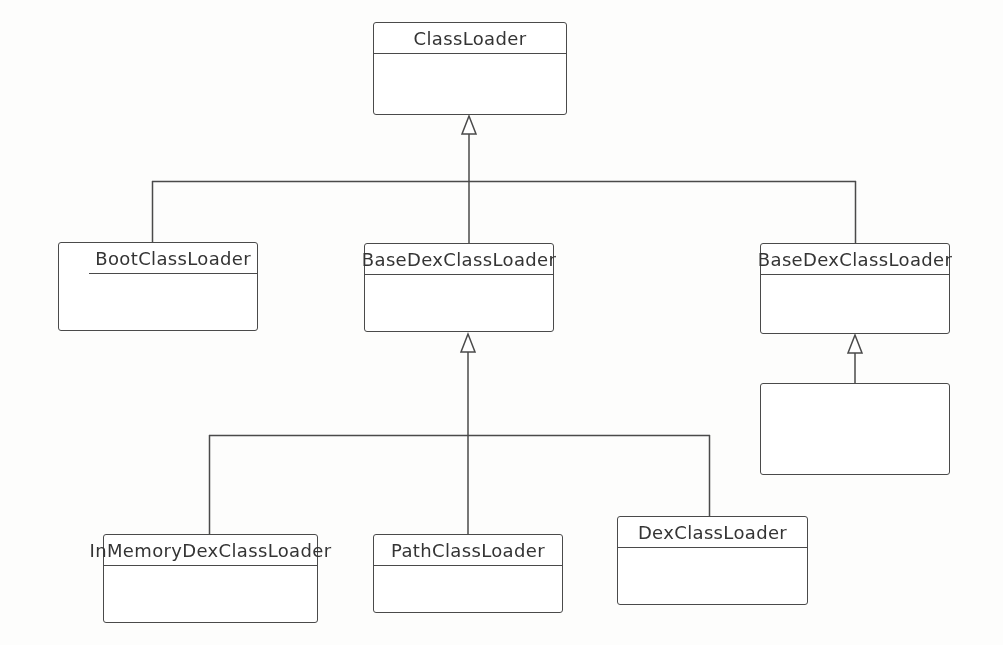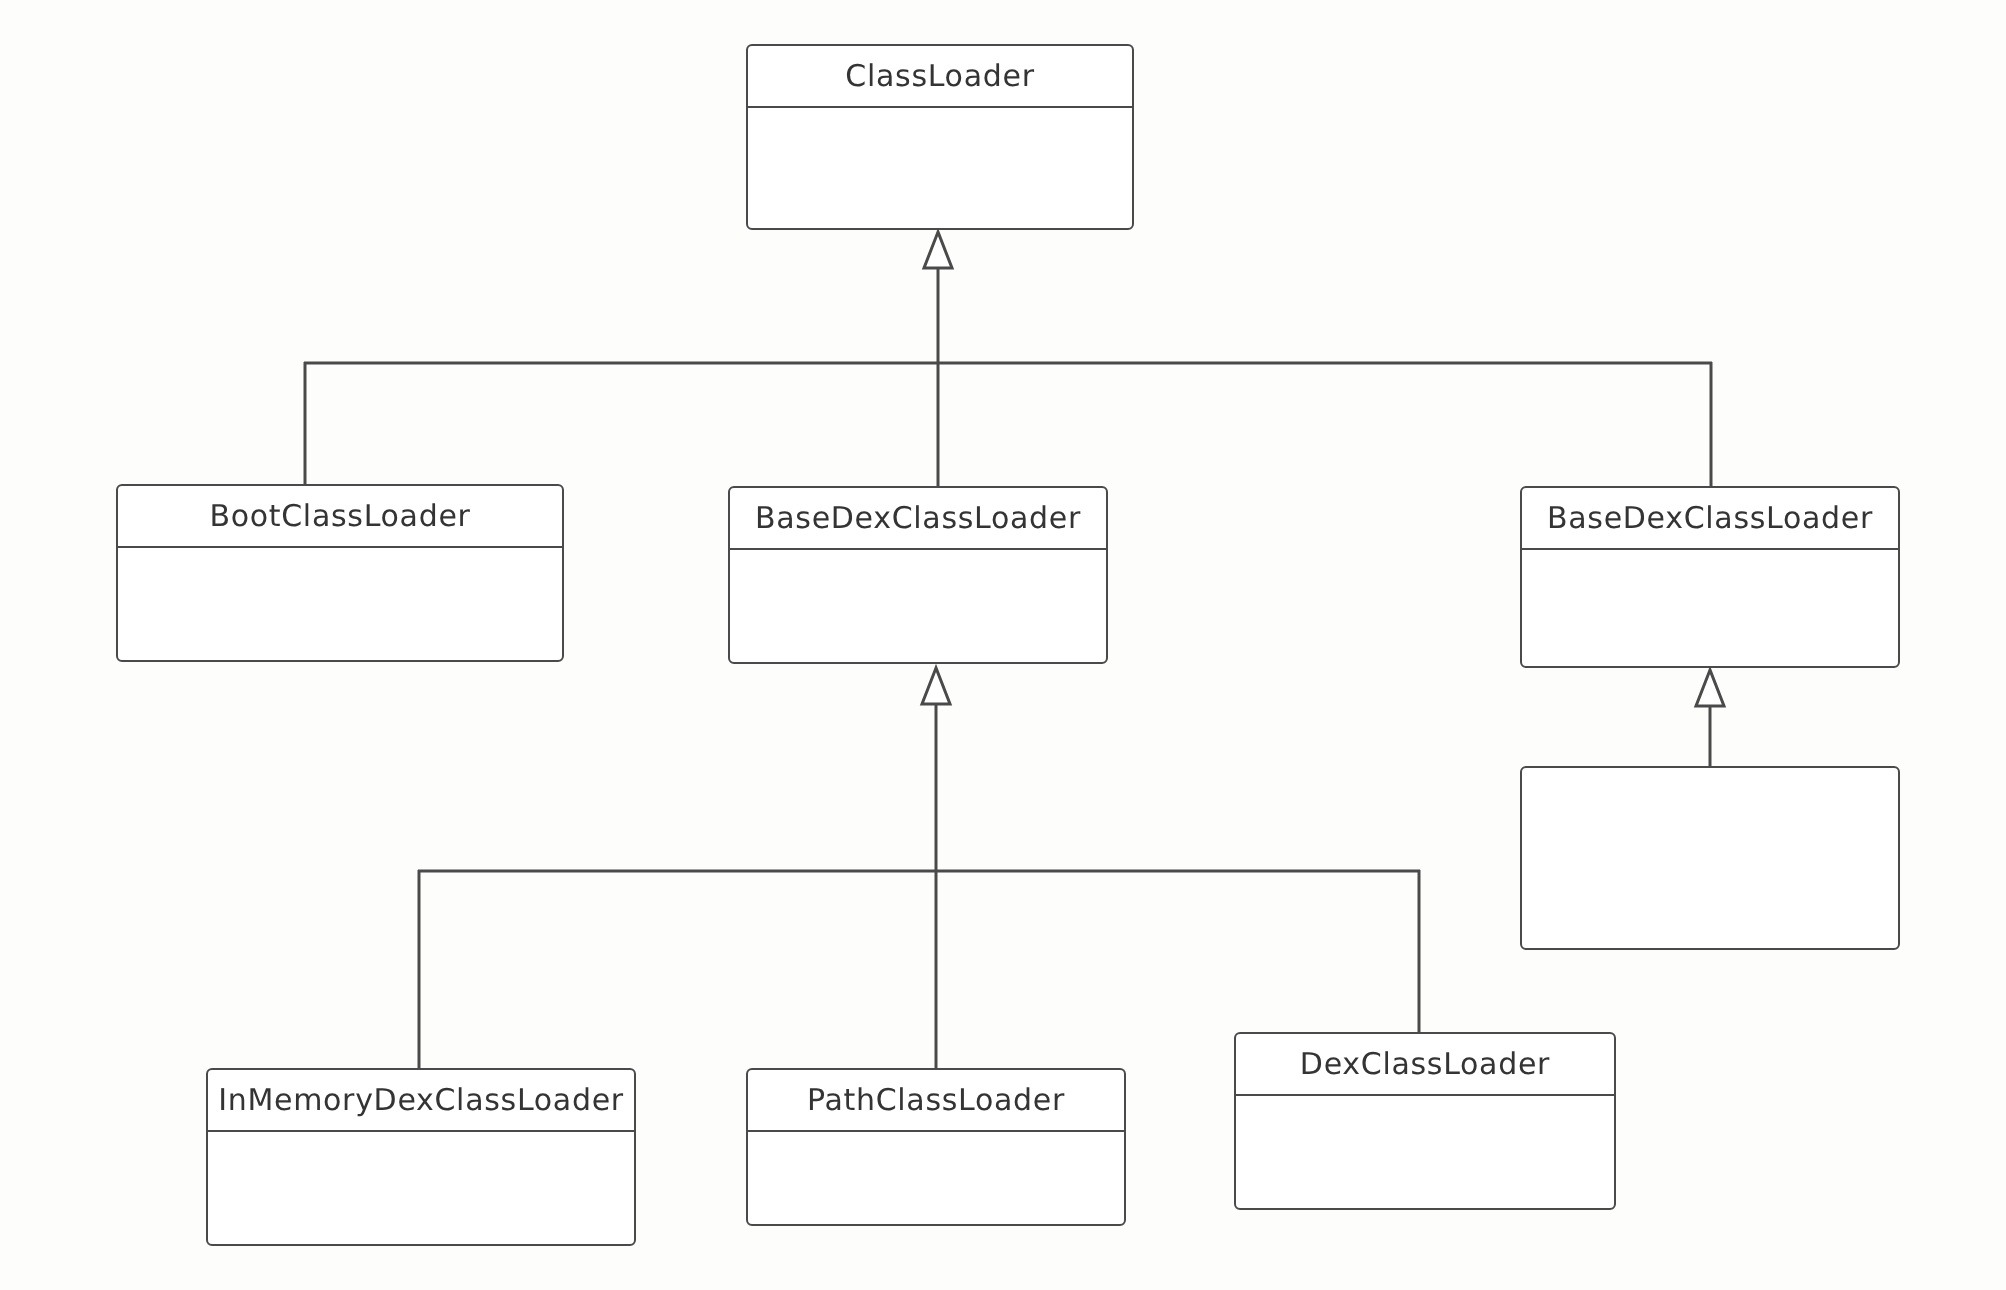--- a/index.html
+++ b/index.html
@@ -36,21 +36,21 @@
   .uml-name-band {
     box-sizing: border-box;
     height: 31px;
     display: flex;
     align-items: center;
     justify-content: center;
     border-bottom: 1.6px solid #4a4a4a;
     padding: 0 6px;
   }
   .uml-name {
-    font-size: 15px;
+    font-size: 18px;
     letter-spacing: 0.35px;
     color: #343434;
     white-space: nowrap;
   }
   .uml-attrs {
     flex: 1 1 auto;
   }
 </style>
 </head>
 <body>
@@ -89,21 +89,21 @@
     </g>
   </svg>
 
   <div class="uml-class" style="left:373px; top:22px; width:194px; height:93px;">
     <div class="uml-name-band">
       <span class="uml-name">ClassLoader</span>
     </div>
     <div class="uml-attrs"></div>
   </div>
 
-  <div class="uml-class" style="left:58px; top:242px; width:224px; height:89px;">
+  <div class="uml-class" style="left:58px; top:242px; width:200px; height:89px;align-items:flex-end;">
     <div class="uml-name-band">
       <span class="uml-name">BootClassLoader</span>
     </div>
     <div class="uml-attrs"></div>
   </div>
 
   <div class="uml-class" style="left:364px; top:243px; width:190px; height:89px;">
     <div class="uml-name-band">
       <span class="uml-name">BaseDexClassLoader</span>
     </div>

